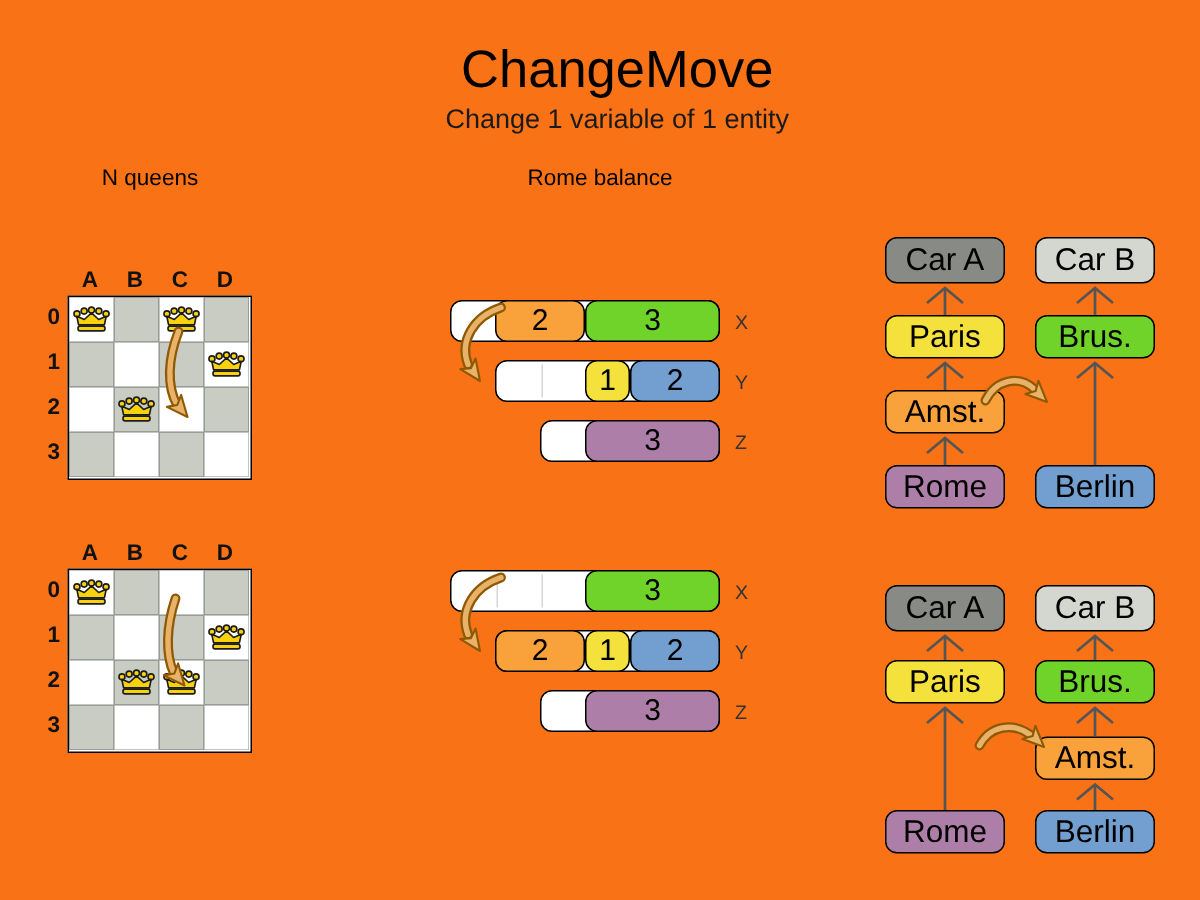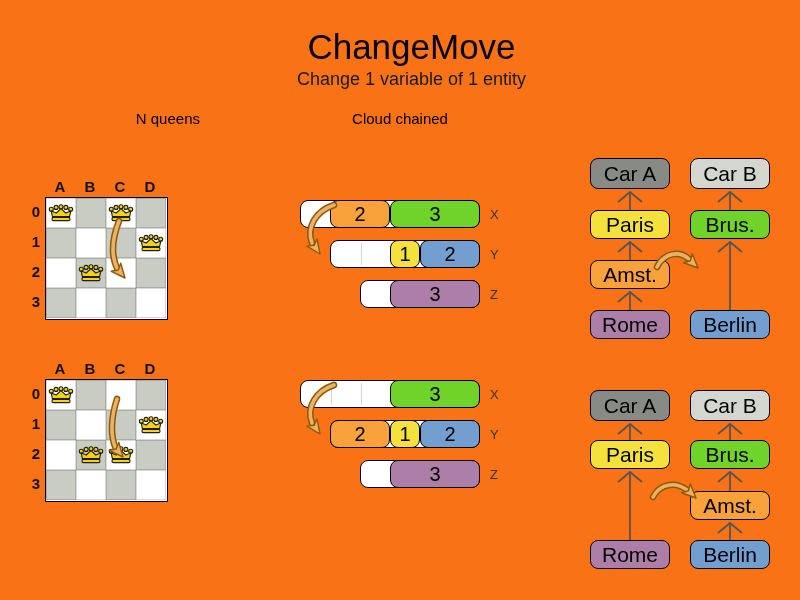--- a/index.html
+++ b/index.html
@@ -1,21 +1,21 @@
 <!DOCTYPE html>
 <html><head>
 <meta charset="utf-8">
 <style>
   html,body{margin:0;padding:0;}
   body{width:800px;height:600px;background:#ffffff;font-family:"Liberation Sans","DejaVu Sans",sans-serif;position:relative;overflow:hidden;}
   #canvas{position:absolute;left:0;top:0;width:800px;height:600px;background:#f97316;padding-left:23px;}
   #title{position:absolute;left:0;right:0;top:27px;margin:0;text-align:center;font-size:35px;font-weight:400;color:#000;}
   #subtitle{position:absolute;left:0;right:0;top:69px;text-align:center;font-size:18px;color:#1a1a1a;}
   .sec-header{position:absolute;text-align:center;font-size:15px;color:#000;width:200px;}
-  #sec-nqueens{left:0px;top:110px;text-align:right;}
+  #sec-nqueens{left:0px;top:110px;}
   #sec-cloud{left:300px;top:110px;}
   #sec-vrp{left:580px;top:107px;line-height:19px;}
   #diagram-root,#overlay{position:absolute;left:0;top:0;width:800px;height:600px;}
   #overlay{pointer-events:none;}
   #diagram-root div{position:absolute;box-sizing:border-box;}
   .board{border:1.5px solid #000;background:#fff;}
   .cell{box-shadow:inset 0 0 0 0.5px rgba(0,0,0,0.30);}
   .board-hdr{font-weight:bold;font-size:15px;color:#111;}
   .queen{width:26px;height:22px;}
   .cbar{background:#fff;border:1.6px solid #000;border-radius:8px;}
@@ -25,21 +25,21 @@
   .vbox{border:1.7px solid #000;border-radius:8px;display:flex;align-items:center;justify-content:center;font-size:21px;color:#000;}
 </style>
 </head>
 <body>
 
 <div id="canvas">
   <h1 id="title">ChangeMove</h1>
   <div id="subtitle">Change 1 variable of 1 entity</div>
 
   <div class="sec-header" id="sec-nqueens">N queens</div>
-  <div class="sec-header" id="sec-cloud">Cloud chained</div>
+  <div class="sec-header" id="sec-cloud">Rome balance</div>
 
   <div id="diagram-root">
       <div class="board-hdr" style="left: 45px; top: 178px; width: 30px; text-align: center;">A</div>
       <div class="board-hdr" style="left: 75px; top: 178px; width: 30px; text-align: center;">B</div>
       <div class="board-hdr" style="left: 105px; top: 178px; width: 30px; text-align: center;">C</div>
       <div class="board-hdr" style="left: 135px; top: 178px; width: 30px; text-align: center;">D</div>
       <div class="board-hdr" style="left: 22px; top: 203px; width: 18px; text-align: right;">0</div>
       <div class="board-hdr" style="left: 22px; top: 233px; width: 18px; text-align: right;">1</div>
       <div class="board-hdr" style="left: 22px; top: 263px; width: 18px; text-align: right;">2</div>
       <div class="board-hdr" style="left: 22px; top: 293px; width: 18px; text-align: right;">3</div>

